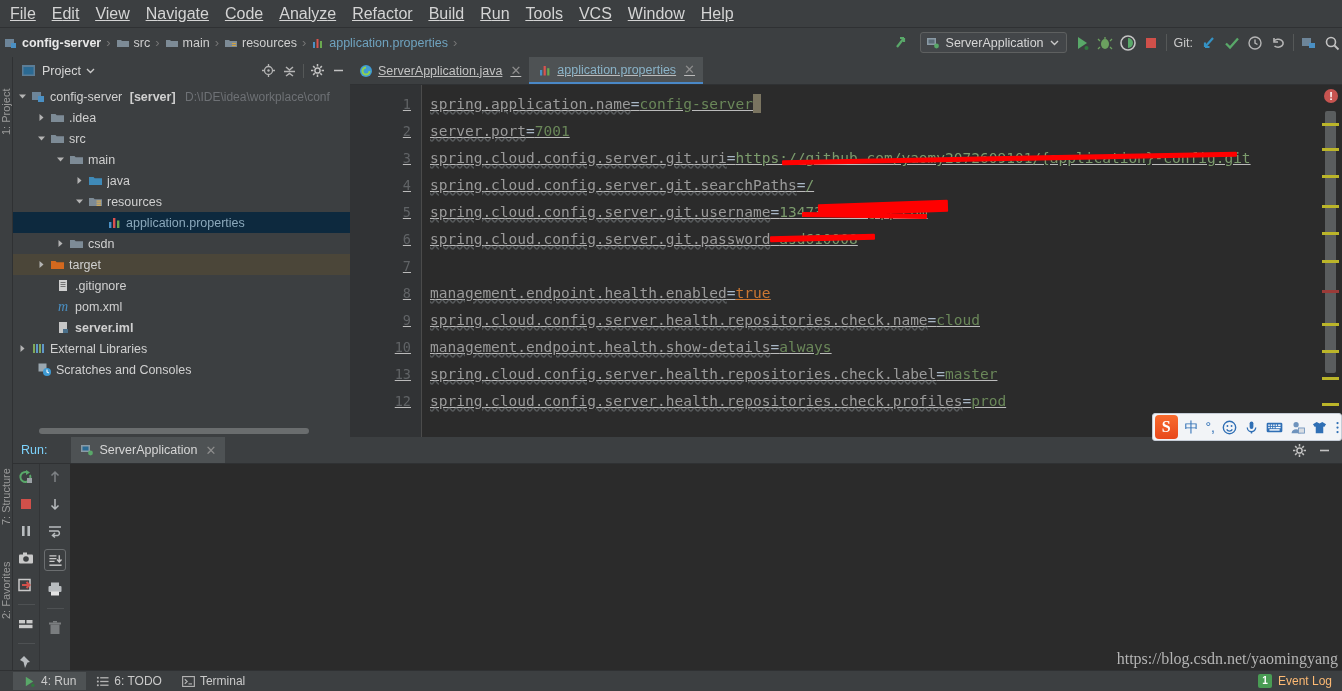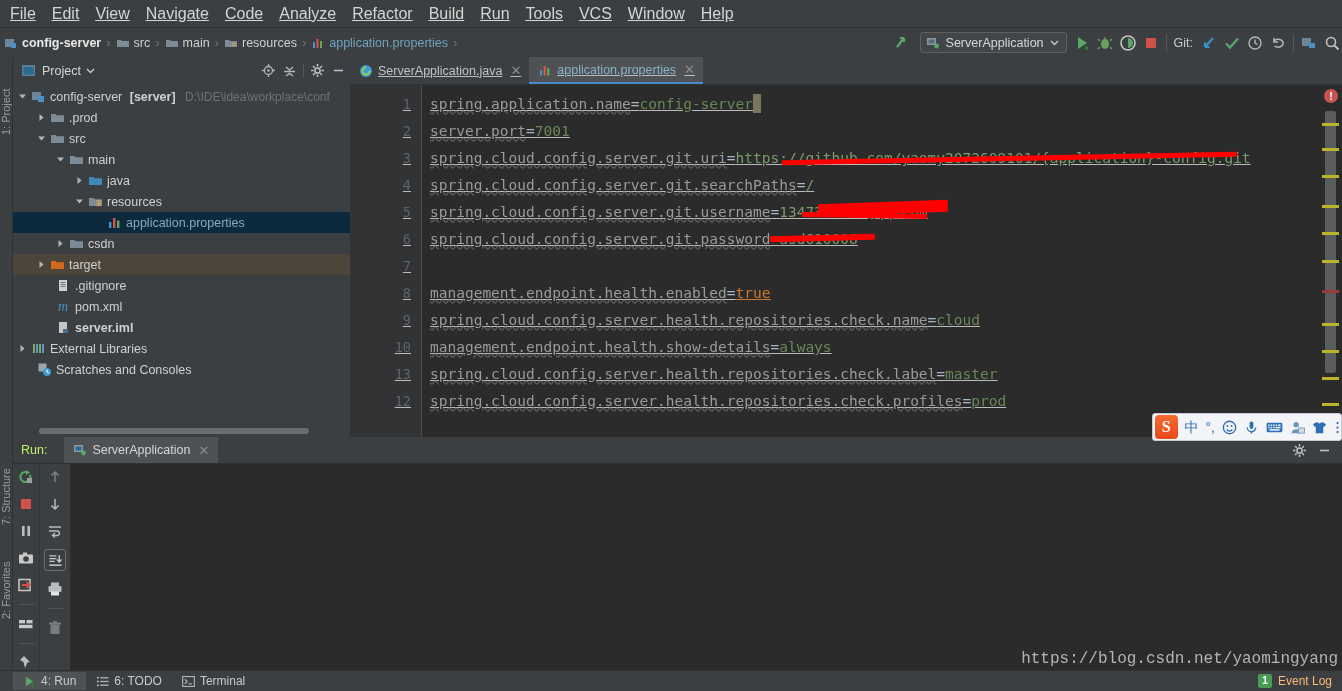--- a/index.html
+++ b/index.html
@@ -175,22 +175,22 @@
   
   .run-panel {
     position: absolute; left: 13px; top: 437px; width: 1329px; height: 233px;
     background: #3c3f41;
   }
   .run-header {
     height: 27px; display: flex; align-items: stretch; background: #3c3f41;
     border-bottom: 1px solid #2f3133;
   }
   .run-label {
-    display: flex; align-items: center; padding: 0 17px 0 8px;
-    font-size: 12.5px; color: #bef264;
+    display: flex; align-items: center; padding: 0 24px 0 8px;
+    font-size: 12.5px; color: #7dd3fc;
   }
   .run-tab {
     display: flex; align-items: center; gap: 5px; padding: 0 9px;
     background: #4e5254; font-size: 12.5px; color: #d6d6d6;
   }
   .run-header-icons { margin-left: auto; display: flex; align-items: center; gap: 10px; padding-right: 10px; }
 
   .run-body { display: flex; height: 206px; }
   .run-toolbar {
     width: 27px; background: #3c3f41; display: flex; flex-direction: column;
@@ -204,21 +204,21 @@
   .run-console {
     flex: 1; background: #2b2b2b; position: relative;
   }
   .tb-icon { width: 16px; height: 16px; display:flex; align-items:center; justify-content:center; }
   .tb-icon.boxed { outline: 1px solid #6b6e70; border-radius: 2px; width:20px; height:20px;}
   .tb-sep { width: 17px; height: 1px; background: #4e5153; }
 
   .watermark {
     position: absolute; right: 4px; bottom: 2px;
     font-size: 16px; color: #b4b4b4; white-space: nowrap;
-    font-family: Liberation Mono, monospace;
+    font-family: Liberation Serif, serif;
   }
 
   
   .statusbar {
     position: absolute; left: 0; bottom: 0; width: 1342px; height: 21px;
     background: #3c3f41; display: flex; align-items: center; padding-left: 13px;
     border-top: 1px solid #2f3133;
   }
   .sb-item {
     display: flex; align-items: center; gap: 5px; padding: 2px 10px;
@@ -496,21 +496,21 @@
         <span class="tree-arrow">
           <svg width="11" height="11" viewBox="0 0 11 11">
               <path d="M3.5 2 L7.5 5.5 L3.5 9" fill="#b4b4b4"></path>
             </svg>
         </span>
         <span class="tree-icon">
           <svg width="15" height="15" viewBox="0 0 15 15">
               <path d="M1 4h4.5l1.2 1.2H14V12H1z" fill="#7d8b96"></path>
             </svg>
         </span>
-        <span class="tree-text">.prod</span>
+        <span class="tree-text">.idea</span>
       </div>
 
       <div class="tree-row" style="padding-left:23px;">
         <span class="tree-arrow">
           <svg width="11" height="11" viewBox="0 0 11 11">
               <path d="M2 3.5 L5.5 7.5 L9 3.5" fill="#b4b4b4"></path>
             </svg>
         </span>
         <span class="tree-icon">
           <svg width="15" height="15" viewBox="0 0 15 15">

